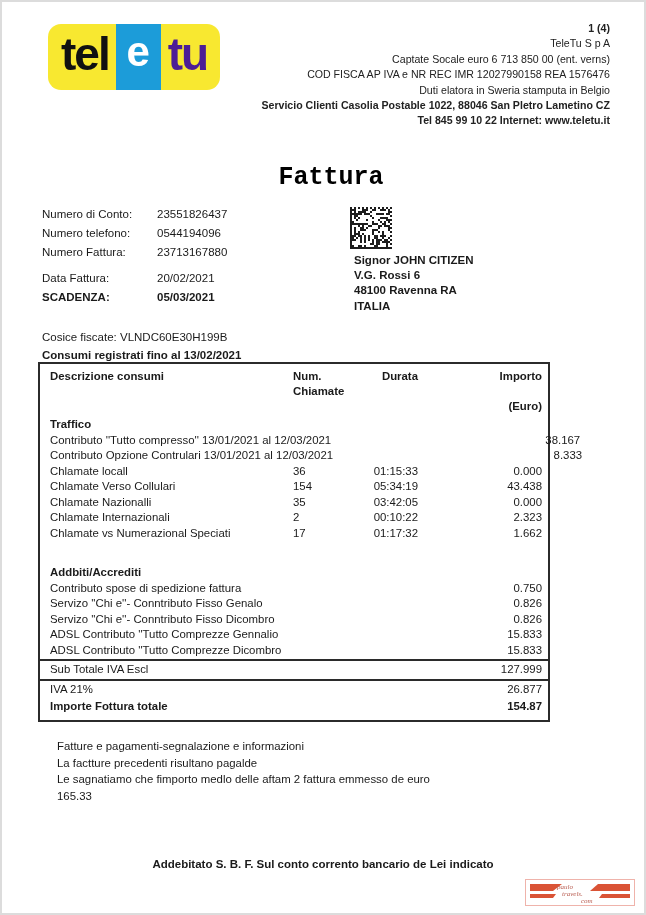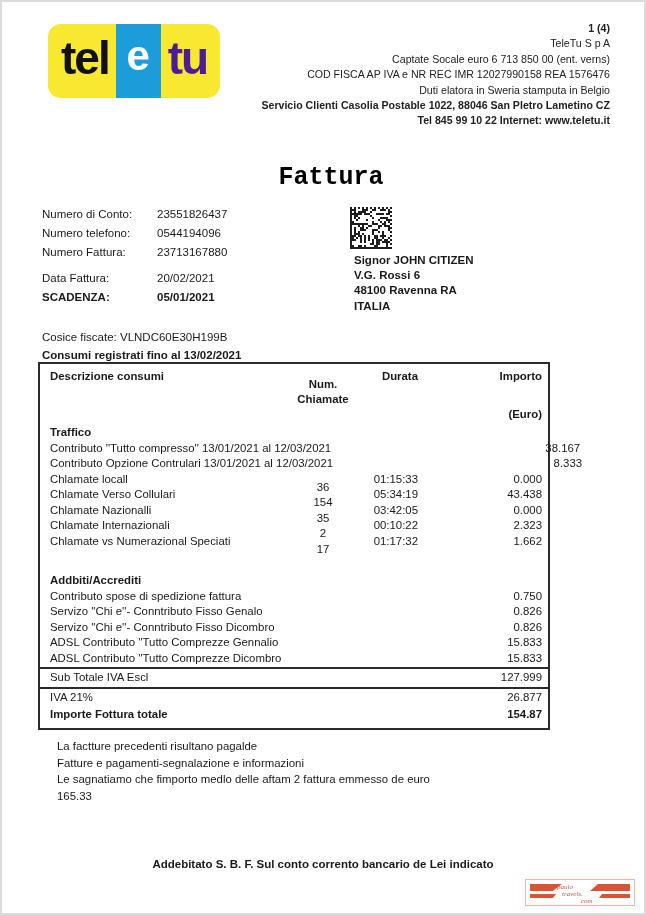--- a/index.html
+++ b/index.html
@@ -10,21 +10,21 @@
     border:2px solid #dcdcdc;
     background:#fff;
     font-family:"Liberation Sans","DejaVu Sans",sans-serif;
     color:#1a1a1a;
     overflow:hidden;
   }
   .bold{font-weight:bold;}
 
   
   .logo{
-    position:absolute;left:46px;top:22px;height:74px;
+    position:absolute;left:46px;top:22px;height:66px;
     display:flex;align-items:stretch;
     background:#F8E830;border-radius:13px;overflow:hidden;
   }
   .logo span{display:flex;align-items:center;font-weight:bold;letter-spacing:-2px;}
   .logo .logo-tel{font-size:46px;color:#111;padding:0 7px 6px 13px;}
   .logo .logo-e{background:#1C9CD9;color:#fff;font-size:42px;width:45px;justify-content:center;padding-bottom:10px;letter-spacing:0;}
   .logo .logo-tu{font-size:46px;color:#4c1d95;padding:0 13px 6px 7px;}
 
   
   .header-right{
@@ -56,21 +56,21 @@
   
   .ctable{
     position:absolute;left:36px;top:360px;width:512px;
     box-sizing:border-box;border:2px solid #2b2b2b;
     padding:5px 6px 5px 10px;
     font-size:11.4px;
   }
   .trow{display:grid;grid-template-columns:1fr 60px 65px 124px;line-height:15.5px;height:15.5px;white-space:nowrap;}
   .trow.thead{height:auto;line-height:15px;margin-bottom:3px;}
   .c-desc{grid-column:1;overflow:visible;}
-  .c-num{grid-column:2;text-align:center;margin-top:8px;}
+  .c-num{grid-column:2;text-align:left;}
   .c-durata{grid-column:3;text-align:right;}
   .c-importo{grid-column:4;text-align:right;padding-left:17px;}
   .c-euro{grid-column:4;text-align:right;}
   .spacer-row{height:24px;}
   .rule{border:0;border-top:2px solid #2b2b2b;margin:1px -6px 1px -10px;}
   .trow.total{height:18px;line-height:18px;}
 
   
   .notes{position:absolute;left:55px;top:736px;font-size:11.4px;line-height:16.5px;}
 
@@ -119,21 +119,21 @@
       <span class="alabel">Numero Fattura:</span>
       <span>23713167880</span>
     </div>
     <div class="agap"></div>
     <div class="arow">
       <span class="alabel">Data Fattura:</span>
       <span>20/02/2021</span>
     </div>
     <div class="arow bold">
       <span class="alabel">SCADENZA:</span>
-      <span>05/01/2021</span>
+      <span>05/03/2021</span>
     </div>
   </div>
 
   <div class="recipient">
     <svg id="qr" class="qr" width="42" height="42" viewBox="0 0 42 42" shape-rendering="crispEdges">
         <rect x="0" y="0" width="2" height="2" fill="#1d1d1d"></rect>
         <rect x="4" y="0" width="2" height="2" fill="#1d1d1d"></rect>
         <rect x="8" y="0" width="2" height="2" fill="#1d1d1d"></rect>
         <rect x="12" y="0" width="2" height="2" fill="#1d1d1d"></rect>
         <rect x="16" y="0" width="2" height="2" fill="#1d1d1d"></rect>
@@ -445,22 +445,22 @@
           <div class="c-importo">26.877</div>
         </div>
         <div class="trow total">
           <div class="c-desc bold">Importe Fottura totale</div>
           <div class="c-importo bold">154.87</div>
         </div>
       </div>
   </div>
 
   <div class="notes">
+    <div>Fatture e pagamenti-segnalazione e informazioni</div>
     <div>La factture precedenti risultano pagalde</div>
-    <div>Fatture e pagamenti-segnalazione e informazioni</div>
     <div>Le sagnatiamo che fimporto medlo delle aftam 2 fattura emmesso de euro</div>
     <div>165.33</div>
   </div>
 
   <div class="footer-line">Addebitato S. B. F. Sul conto corrento bancario de Lei indicato</div>
 
   <div class="watermark">
     <svg width="110" height="27" viewBox="0 0 110 27">
       <rect x="0.5" y="0.5" width="109" height="26" fill="#ffffff" stroke="#EFB3AB"></rect>
       <polygon points="5,5 37,5 28,12 5,12" fill="#DA5335"></polygon>

